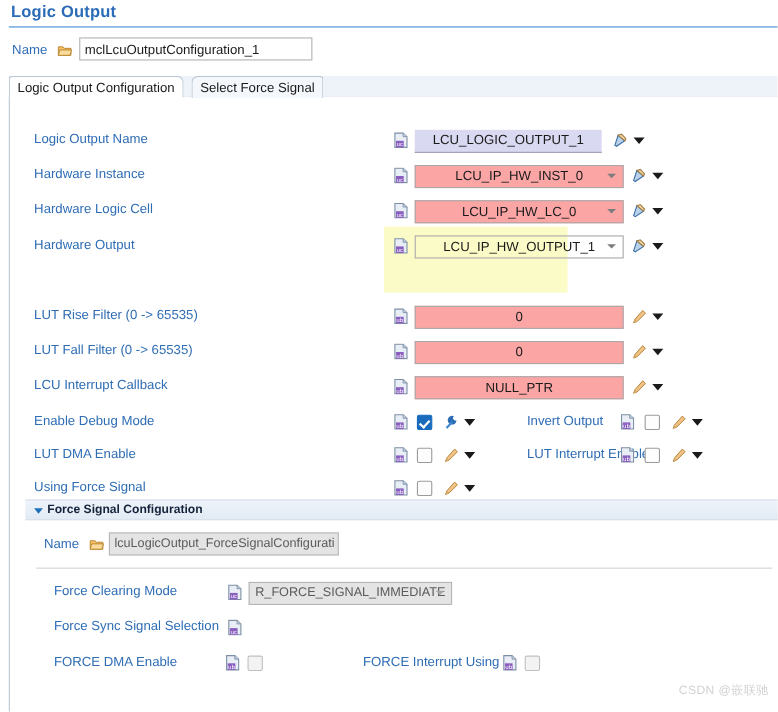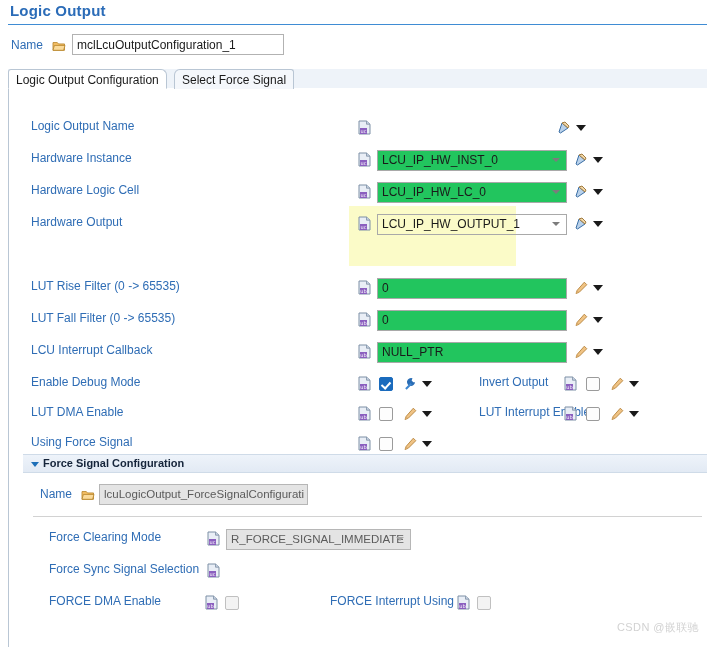--- a/index.html
+++ b/index.html
@@ -68,37 +68,37 @@
   
   .panel {
     position: absolute; left: 8px; top: 88px;
     width: 699px; height: 559px;
     background: #ffffff;
     border-left: 1px solid #b9c6d4;
     border-right: 1px solid #ffffff;
   }
 
   
-  .row { position: absolute; left: 0; width: 699px; height: 32px; }
+  .row { position: absolute; left: 0; width: 699px; height: 32px; text-align: center; }
   .flabel {
     position: absolute; left: 22px; top: 7px;
     font-size: 12px; color: #2f6db5; white-space: nowrap;
   }
   .flabel2 {
     position: absolute; top: 7px;
     font-size: 12px; color: #2f6db5; white-space: nowrap;
   }
 
   
   .typeicon { position: absolute; width: 13px; height: 15px; }
 
   
   .tf {
     position: absolute; height: 21px;
-    border: 1px solid #a9a9a9; background: #22c55e;
+    border: 1px solid #a9a9a9; background: #fca5a5;
     font-size: 12px; color: #1a1a1a;
     padding: 2px 4px; line-height: 15px;
     white-space: nowrap; overflow: hidden;
   }
   .tf.readonly {
     border: none; border-bottom: 1px solid #9a9ab5;
     background: #d9d9f2;
   }
   .tf.onyellow { background: transparent; }
   .tf.disabled {
@@ -202,20 +202,21 @@
     <div class="highlight" style="left:340px; top:118px; width:167px; height:60px;"></div>
 
     <div class="row" style="top:24px;">
       <div class="flabel">Logic Output Name</div>
       <svg class="typeicon" style="left:349px; top:8px;" viewBox="0 0 13 15">
         <path d="M1 1 H8.5 L12 4.2 V14 H1 Z" fill="#e9eef6" stroke="#7d8fa5" stroke-width="1"></path>
         <path d="M8.5 1 V4.2 H12" fill="#c3d0e0" stroke="#7d8fa5" stroke-width="0.8"></path>
         <rect x="2" y="8" width="7" height="6" fill="#8b5fbf"></rect>
         <text x="5.5" y="13" font-size="5" fill="#fff" text-anchor="middle" font-family="DejaVu Sans, sans-serif">uc</text>
       </svg>
+      <div class="tf readonly" style="left:368px; top:6px; width:170px;">LCU_LOGIC_OUTPUT_1</div>
       <svg class="act" style="left:548px; top:9px;" viewBox="0 0 14 14">
         <path d="M2 11 L5 2 L11 7 L3.5 12 Z" fill="#b9d1ea" stroke="#3a6ea5" stroke-width="1"></path>
         <path d="M5 2 L8 1 L12 5 L11 7 Z" fill="#f2d7a8" stroke="#a07b3f" stroke-width="1"></path>
       </svg>
       <div class="caret" style="left:567px; top:13px;"></div>
     </div>
 
     <div class="row" style="top:56px;">
       <div class="flabel">Hardware Instance</div>
       <svg class="typeicon" style="left:349px; top:8px;" viewBox="0 0 13 15">

